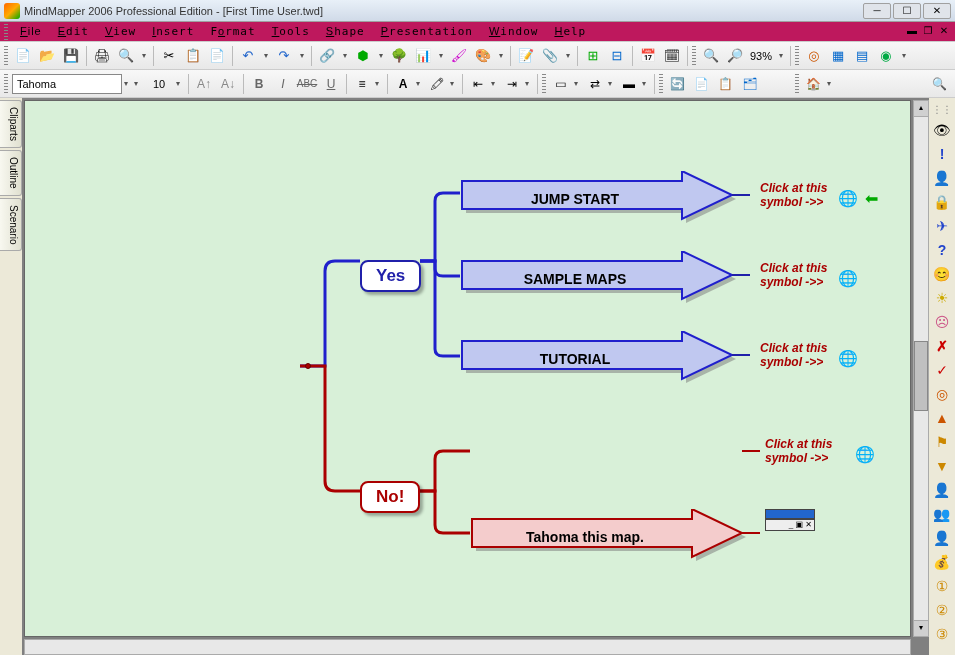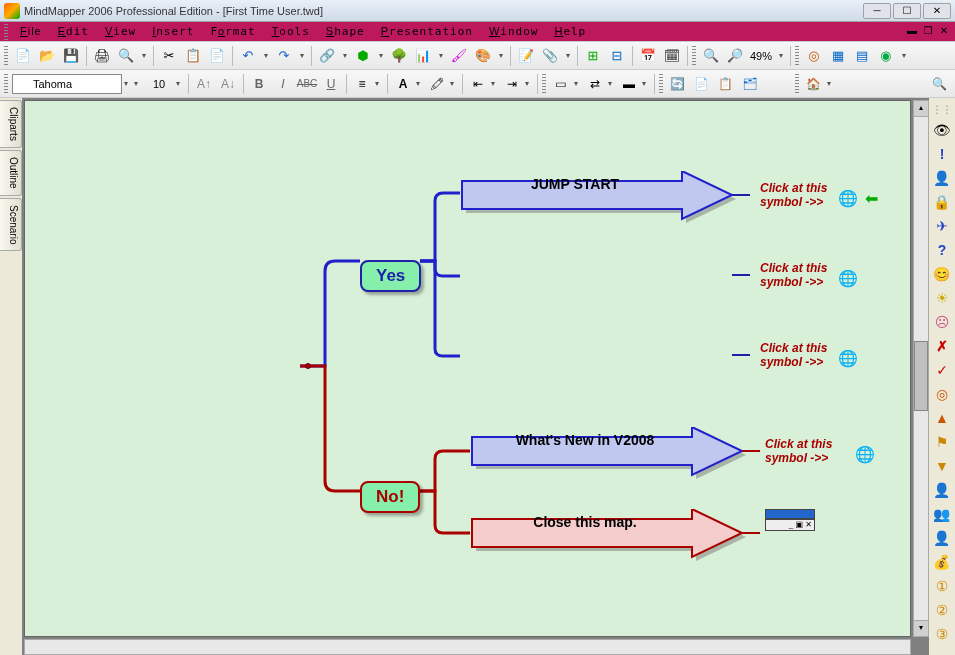--- a/index.html
+++ b/index.html
@@ -18,21 +18,21 @@
 .menubar .mdi-btn { width: 14px; height: 14px; font-size: 10px; cursor: pointer; text-align: center; }
 
 .toolbar { height: 28px; background: linear-gradient(to bottom, #f8f8f8, #e8e8e8); border-bottom: 1px solid #ccc; display: flex; align-items: center; padding: 0 4px; gap: 2px; }
 .toolbar .grip { width: 4px; height: 20px; background: repeating-linear-gradient(to bottom, #888 0, #888 1px, transparent 1px, transparent 3px); margin-right: 2px; }
 .toolbar .tbtn { width: 22px; height: 22px; display: flex; align-items: center; justify-content: center; cursor: pointer; border: 1px solid transparent; font-size: 13px; }
 .toolbar .sep { width: 1px; height: 20px; background: #bbb; margin: 0 2px; }
 .toolbar .dd { font-size: 8px; color: #555; width: 10px; text-align: center; cursor: pointer; }
 .toolbar .zoom-text { font-size: 11px; padding: 0 2px; }
 
 .toolbar2 { height: 28px; background: linear-gradient(to bottom, #f8f8f8, #e8e8e8); border-bottom: 1px solid #ccc; display: flex; align-items: center; padding: 0 4px; gap: 2px; }
-.toolbar2 .font-box { width: 110px; height: 20px; background: white; border: 1px solid #888; font-size: 11px; padding: 2px 20px; }
+.toolbar2 .font-box { width: 110px; height: 20px; background: white; border: 1px solid #888; font-size: 11px; padding: 2px 4px; }
 .toolbar2 .size-box { width: 30px; font-size: 11px; text-align: center; }
 .toolbar2 .tbtn { width: 22px; height: 22px; display: flex; align-items: center; justify-content: center; cursor: pointer; border: 1px solid transparent; font-size: 12px; }
 .toolbar2 .sep { width: 1px; height: 20px; background: #bbb; margin: 0 2px; }
 .toolbar2 .dd { font-size: 8px; color: #555; width: 8px; cursor: pointer; }
 .toolbar2 .grip { width: 4px; height: 20px; background: repeating-linear-gradient(to bottom, #888 0, #888 1px, transparent 1px, transparent 3px); margin-right: 2px; }
 
 .workspace { position: absolute; top: 98px; left: 0; right: 0; bottom: 0; display: flex; }
 
 .left-tabs { width: 22px; background: #ece9d8; display: flex; flex-direction: column; gap: 2px; padding-top: 2px; }
 .left-tab { writing-mode: vertical-rl; text-orientation: mixed; background: linear-gradient(to right, #f8f8f0, #e0e0d0); border: 1px solid #aaa; border-left: none; padding: 6px 2px; font-size: 10px; cursor: pointer; border-radius: 0 3px 3px 0; }
@@ -47,27 +47,27 @@
 
 .right-strip { width: 26px; background: #ece9d8; display: flex; flex-direction: column; align-items: center; padding-top: 6px; gap: 6px; }
 .rico { width: 18px; height: 18px; display: flex; align-items: center; justify-content: center; font-size: 14px; cursor: pointer; }
 
 
 .diamond { position: absolute; left: 45px; top: 215px; width: 230px; height: 230px; }
 .diamond-shadow { position: absolute; top: 8px; left: 8px; width: 230px; height: 230px; }
 .diamond-shape { position: absolute; width: 100%; height: 100%; }
 .diamond-text { position: absolute; top: 88px; left: 0; width: 230px; text-align: center; font-size: 26px; font-weight: bold; font-family: Arial, sans-serif; }
 
-.decision-box { position: absolute; background: #86efac; border: 2px solid; border-radius: 8px; padding: 4px 14px; font-size: 17px; font-weight: bold; font-family: Arial; box-shadow: 3px 3px 3px rgba(0,0,0,0.3); }
+.decision-box { position: absolute; background: #ffffff; border: 2px solid; border-radius: 8px; padding: 4px 14px; font-size: 17px; font-weight: bold; font-family: Arial; box-shadow: 3px 3px 3px rgba(0,0,0,0.3); }
 .yes-box { left: 335px; top: 159px; border-color: #2020aa; color: #2020aa; }
 .no-box { left: 335px; top: 380px; border-color: #aa0000; color: #aa0000; }
 
 .arrow-box { position: absolute; width: 270px; height: 44px; }
 .arrow-svg { position: absolute; width: 290px; height: 58px; }
-.arrow-text { position: absolute; left: 0; width: 230px; top: 5px; text-align: center; font-size: 14px; font-weight: bold; font-family: Arial; }
+.arrow-text { position: absolute; left: 0; width: 230px; top: 20px; text-align: center; font-size: 14px; font-weight: bold; font-family: Arial; }
 
 .click-text { position: absolute; font-size: 12px; font-weight: bold; font-style: italic; color: #aa0000; font-family: Arial; width: 100px; }
 .click-icon { position: absolute; font-size: 16px; }
 
 .connector-dot { position: absolute; width: 6px; height: 6px; border-radius: 50%; background: #aa0000; border: 1px solid #660000; }
 .mini-seg { position: absolute; height: 2px; background: #2020aa; }
 .mini-seg-r { position: absolute; height: 2px; background: #aa0000; }
 </style>
 </head>
 <body>
@@ -137,21 +137,21 @@
   <div class="sep"></div>
   <div class="tbtn" style="color:#00aa00">⊞</div>
   <div class="tbtn" style="color:#0066cc">⊟</div>
   <div class="sep"></div>
   <div class="tbtn">📅</div>
   <div class="tbtn">🗓</div>
   <div class="sep"></div>
   <div class="grip"></div>
   <div class="tbtn" style="color:#0066cc">🔍</div>
   <div class="tbtn" style="color:#0066cc">🔎</div>
-  <span class="zoom-text">49%</span>
+  <span class="zoom-text">93%</span>
   <div class="dd">▾</div>
   <div class="sep"></div>
   <div class="grip"></div>
   <div class="tbtn" style="color:#cc5500">◎</div>
   <div class="tbtn" style="color:#0066cc">▦</div>
   <div class="tbtn" style="color:#0066cc">▤</div>
   <div class="tbtn" style="color:#00aa44">◉</div>
   <div class="dd">▾</div>
 </div>
 
@@ -235,34 +235,41 @@
       <div class="decision-box yes-box">Yes</div>
       <div class="decision-box no-box">No!</div>
 
       <div class="arrow-box" style="left:435px;top:70px">
         <svg class="arrow-svg" viewBox="0 0 290 58">
             <polygon points="6,14 226,14 226,4 276,28 226,52 226,42 6,42" fill="#777" opacity="0.5"></polygon>
             <polygon points="2,10 222,10 222,0 272,24 222,48 222,38 2,38" fill="#c0c8f0" stroke="#2020cc" stroke-width="2"></polygon>
           </svg>
         <div class="arrow-text">JUMP START</div>
       </div>
-
-      <div class="arrow-box" style="left:445px;top:326px">
+      <div class="arrow-box" style="left:435px;top:150px">
         <svg class="arrow-svg" viewBox="0 0 290 58">
             <polygon points="6,14 226,14 226,4 276,28 226,52 226,42 6,42" fill="#777" opacity="0.5"></polygon>
             <polygon points="2,10 222,10 222,0 272,24 222,48 222,38 2,38" fill="#c0c8f0" stroke="#2020cc" stroke-width="2"></polygon>
           </svg>
-        <div class="arrow-text">What's New in V2008</div>
-      </div>
+        <div class="arrow-text">SAMPLE MAPS</div>
+      </div>
+      <div class="arrow-box" style="left:435px;top:230px">
+        <svg class="arrow-svg" viewBox="0 0 290 58">
+            <polygon points="6,14 226,14 226,4 276,28 226,52 226,42 6,42" fill="#777" opacity="0.5"></polygon>
+            <polygon points="2,10 222,10 222,0 272,24 222,48 222,38 2,38" fill="#c0c8f0" stroke="#2020cc" stroke-width="2"></polygon>
+          </svg>
+        <div class="arrow-text">TUTORIAL</div>
+      </div>
+
       <div class="arrow-box" style="left:445px;top:408px">
         <svg class="arrow-svg" viewBox="0 0 290 58">
             <polygon points="6,14 226,14 226,4 276,28 226,52 226,42 6,42" fill="#777" opacity="0.5"></polygon>
             <polygon points="2,10 222,10 222,0 272,24 222,48 222,38 2,38" fill="#f4cccc" stroke="#aa0000" stroke-width="2"></polygon>
           </svg>
-        <div class="arrow-text">Close this map.</div>
+        <div class="arrow-text">Tahoma this map.</div>
       </div>
 
       <div class="mini-seg" style="left:707px;top:93px;width:18px"></div>
       <div class="mini-seg" style="left:707px;top:173px;width:18px"></div>
       <div class="mini-seg" style="left:707px;top:253px;width:18px"></div>
       <div class="mini-seg-r" style="left:717px;top:349px;width:18px"></div>
       <div class="mini-seg-r" style="left:717px;top:431px;width:18px"></div>
 
       <div class="click-text" style="left:735px;top:80px">Click at this symbol -&gt;&gt;</div>
       <span class="click-icon" style="left:813px;top:88px">🌐</span>

